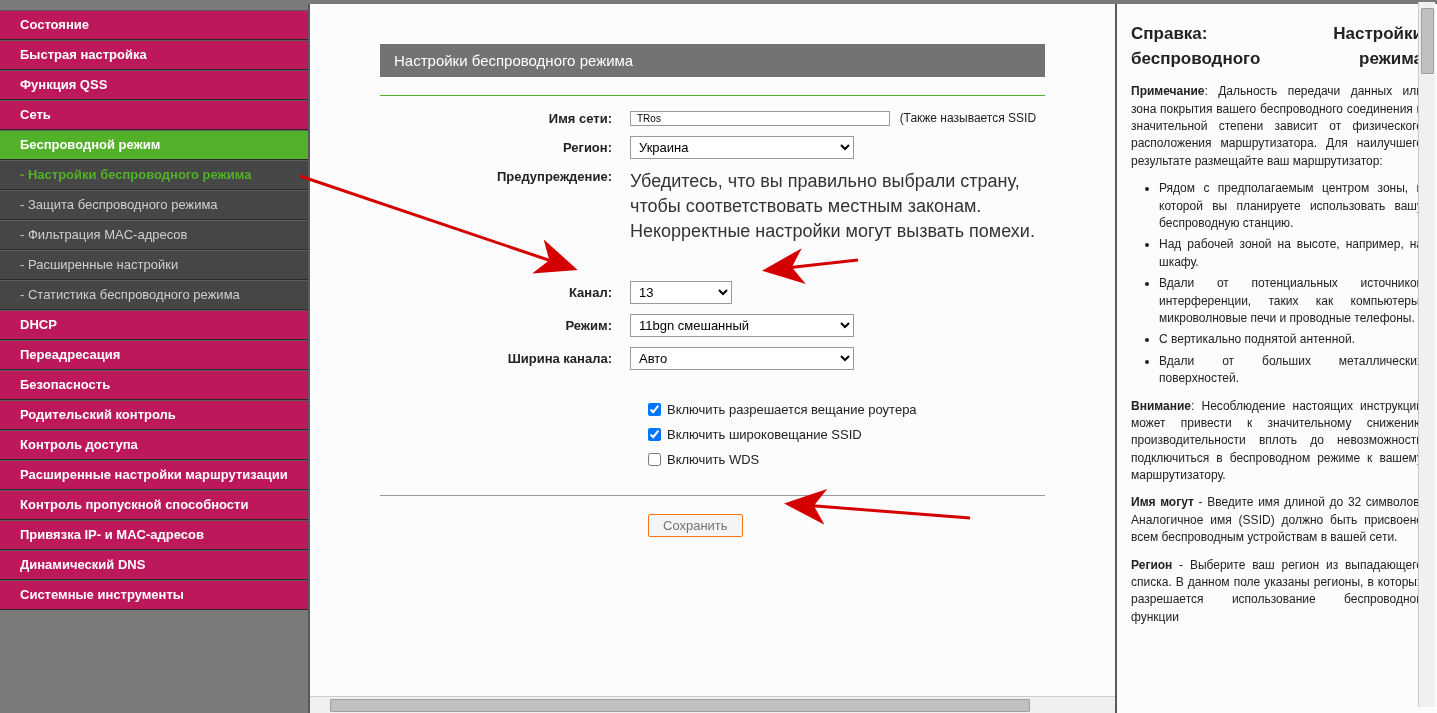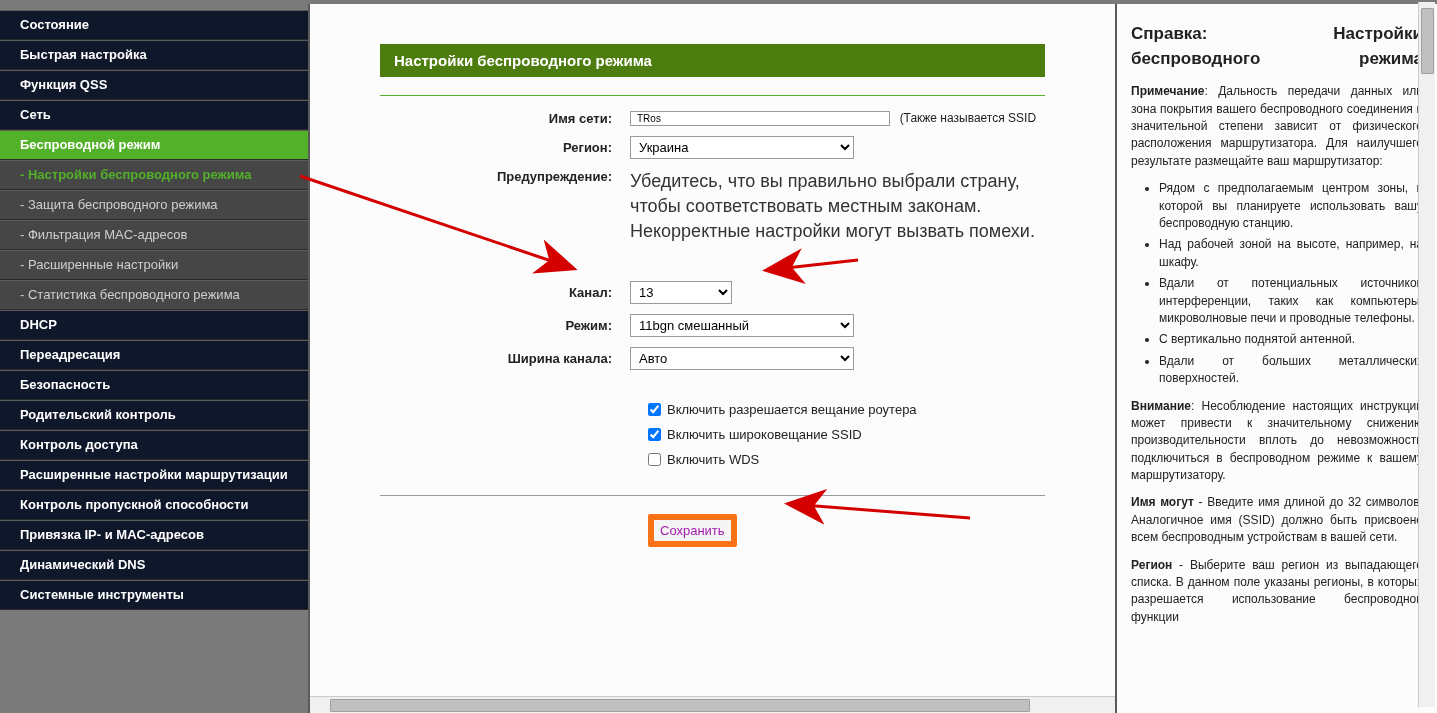--- a/index.html
+++ b/index.html
@@ -20,21 +20,21 @@
   }
   
   .sidebar {
     width: 308px;
     background: #7a7a7a;
     padding-top: 6px;
     flex-shrink: 0;
   }
   .side-item {
     display: block;
-    background: #0f172a;
+    background: #be185d;
     color: #fff;
     font-weight: bold;
     font-size: 13px;
     padding: 6px 12px 6px 20px;
     border-top: 1px solid #5c5c5c;
     border-bottom: 1px solid #2a2a2a;
     cursor: pointer;
     line-height: 16px;
   }
   .side-item.active {
@@ -65,23 +65,23 @@
     border-right: 2px solid #5a5a5a;
     position: relative;
     padding: 0 10px;
     overflow-x: hidden;
   }
   .main-inner {
     padding: 40px 60px 40px 60px;
     min-height: 100%;
   }
   .page-title {
-    background: #4d7c0f;
+    background: #737373;
     color: #fff;
-    font-weight: bold;
+    font-weight: normal;
     font-size: 15px;
     padding: 8px 14px;
   }
   .hr-green {
     border: none;
     border-top: 1px solid #52b029;
     margin-top: 18px;
     margin-bottom: 14px;
   }
   .hr-thin {
@@ -123,26 +123,26 @@
     background: #fff;
   }
   .sel-wide { width: 224px; }
   .sel-med { width: 102px; }
   .ssid-note { margin-left: 6px; font-size: 12px; color: #222;}
   .warn-text { font-size: 18px; color: #333; line-height: 1.4; }
   .checkbox-row { margin-bottom: 10px; display:flex; align-items:center;}
   .checkbox-row label { margin-left: 6px; font-size: 13px; color:#222;}
   .save-btn {
     background: #f4f4f4;
-    border: 6px solid #f97316;
+    border: 1px solid #f97316;
     border-radius: 2px;
-    padding: 3px 6px;
+    padding: 3px 14px;
     font-size: 13px;
     cursor: pointer;
-    color: #a21caf;
+    color: #737373;
   }
   .save-row { margin-left: 268px; }
   
   .help {
     width: 320px;
     background: #fcfcfc;
     padding: 18px 14px 0 14px;
     flex-shrink: 0;
     overflow: hidden;
     line-height: 1.45;

